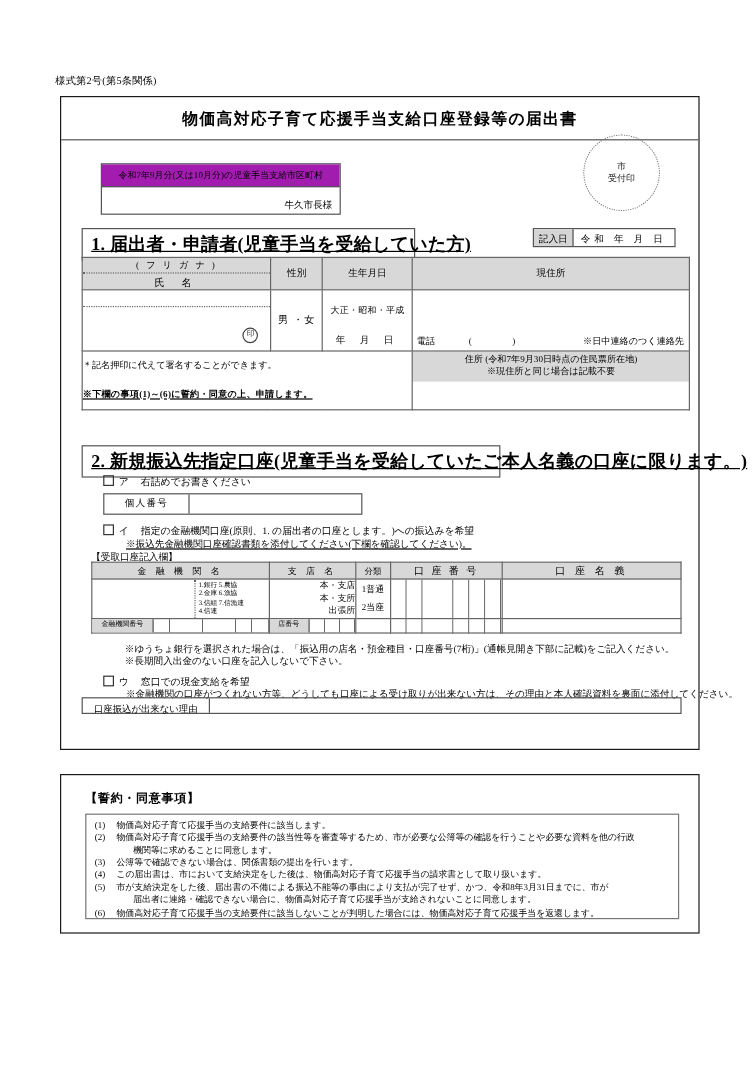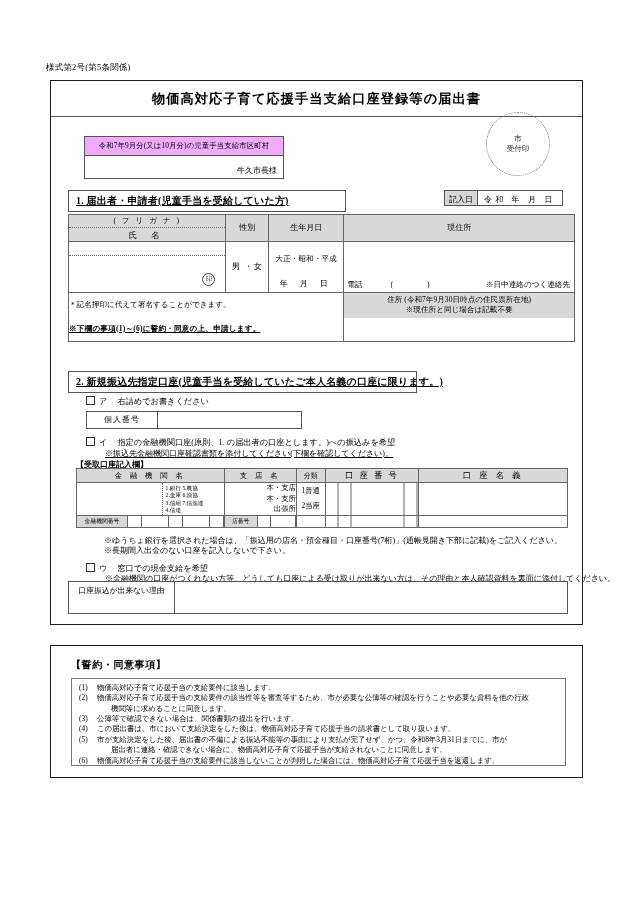--- a/index.html
+++ b/index.html
@@ -71,21 +71,21 @@
 
   
   .muni-box {
     position: absolute;
     left: 84px; top: 136px;
     width: 200px;
     border: 0.8px solid #555;
     box-sizing: border-box;
   }
   .muni-head {
-    background: #f0abfc;
+    background: #a21caf;
     border-bottom: 0.8px solid #555;
     font-size: 7.4px;
     padding: 4px 4px;
     text-align: center;
     white-space: nowrap;
     letter-spacing: .1px;
   }
   .muni-body {
     height: 22px;
     font-size: 8px;
@@ -93,21 +93,21 @@
     padding: 9px 6px 3px 0;
     box-sizing: border-box;
     white-space: nowrap;
   }
 
   
   .sec-head {
     position: absolute;
     border: 0.8px solid #555;
     box-sizing: border-box;
-    font-size: 10px;
+    font-size: 15px;
     font-weight: bold;
     padding: 3px 6px 3px 7px;
     white-space: nowrap;
     letter-spacing: .2px;
   }
   .sec-head span.u { text-decoration: underline; }
   #sec1-head { left: 68px; top: 190px; width: 278px; }
   #sec2-head { left: 68px; top: 371px; width: 349px; }
 
   
@@ -244,21 +244,21 @@
   }
   .mynum-cells { display: flex; }
   .mynum-cells i {
     display: block; width: 11px;
     border-right: 0.8px solid #555;
   }
   .mynum-cells i:last-child { border-right: none; }
 
   .bracket-label {
     position: absolute;
-    font-size: 8px; font-weight: bold;
+    font-size: 8px; font-weight: normal;
     white-space: nowrap;
   }
 
   
   #bank-table { left: 76px; top: 468px; width: 492px; }
   #bank-table td { font-size: 7.4px; }
   .th-bank { letter-spacing: 3px; font-size: 8.4px; }
   .sub-hdr { font-size: 6.4px; }
   .kind-list {
     font-size: 5.6px; line-height: 1.32;
@@ -287,21 +287,21 @@
       transparent 0, transparent 12px,
       #666 12px, #666 12.7px);
   }
 
   .reason-wrap {
     position: absolute;
     left: 68px; top: 581px;
     display: flex;
     border: 0.8px solid #555;
     box-sizing: border-box;
-    width: 500px; height: 33px;
+    width: 500px; height: 14px;
   }
   .reason-lbl {
     width: 105px; font-size: 7.8px; text-align: center;
     line-height: 17.5px; border-right: 0.8px solid #555;
   }
   .reason-val { flex: 1; }
 
   
   .pledge-box {
     position: absolute;

